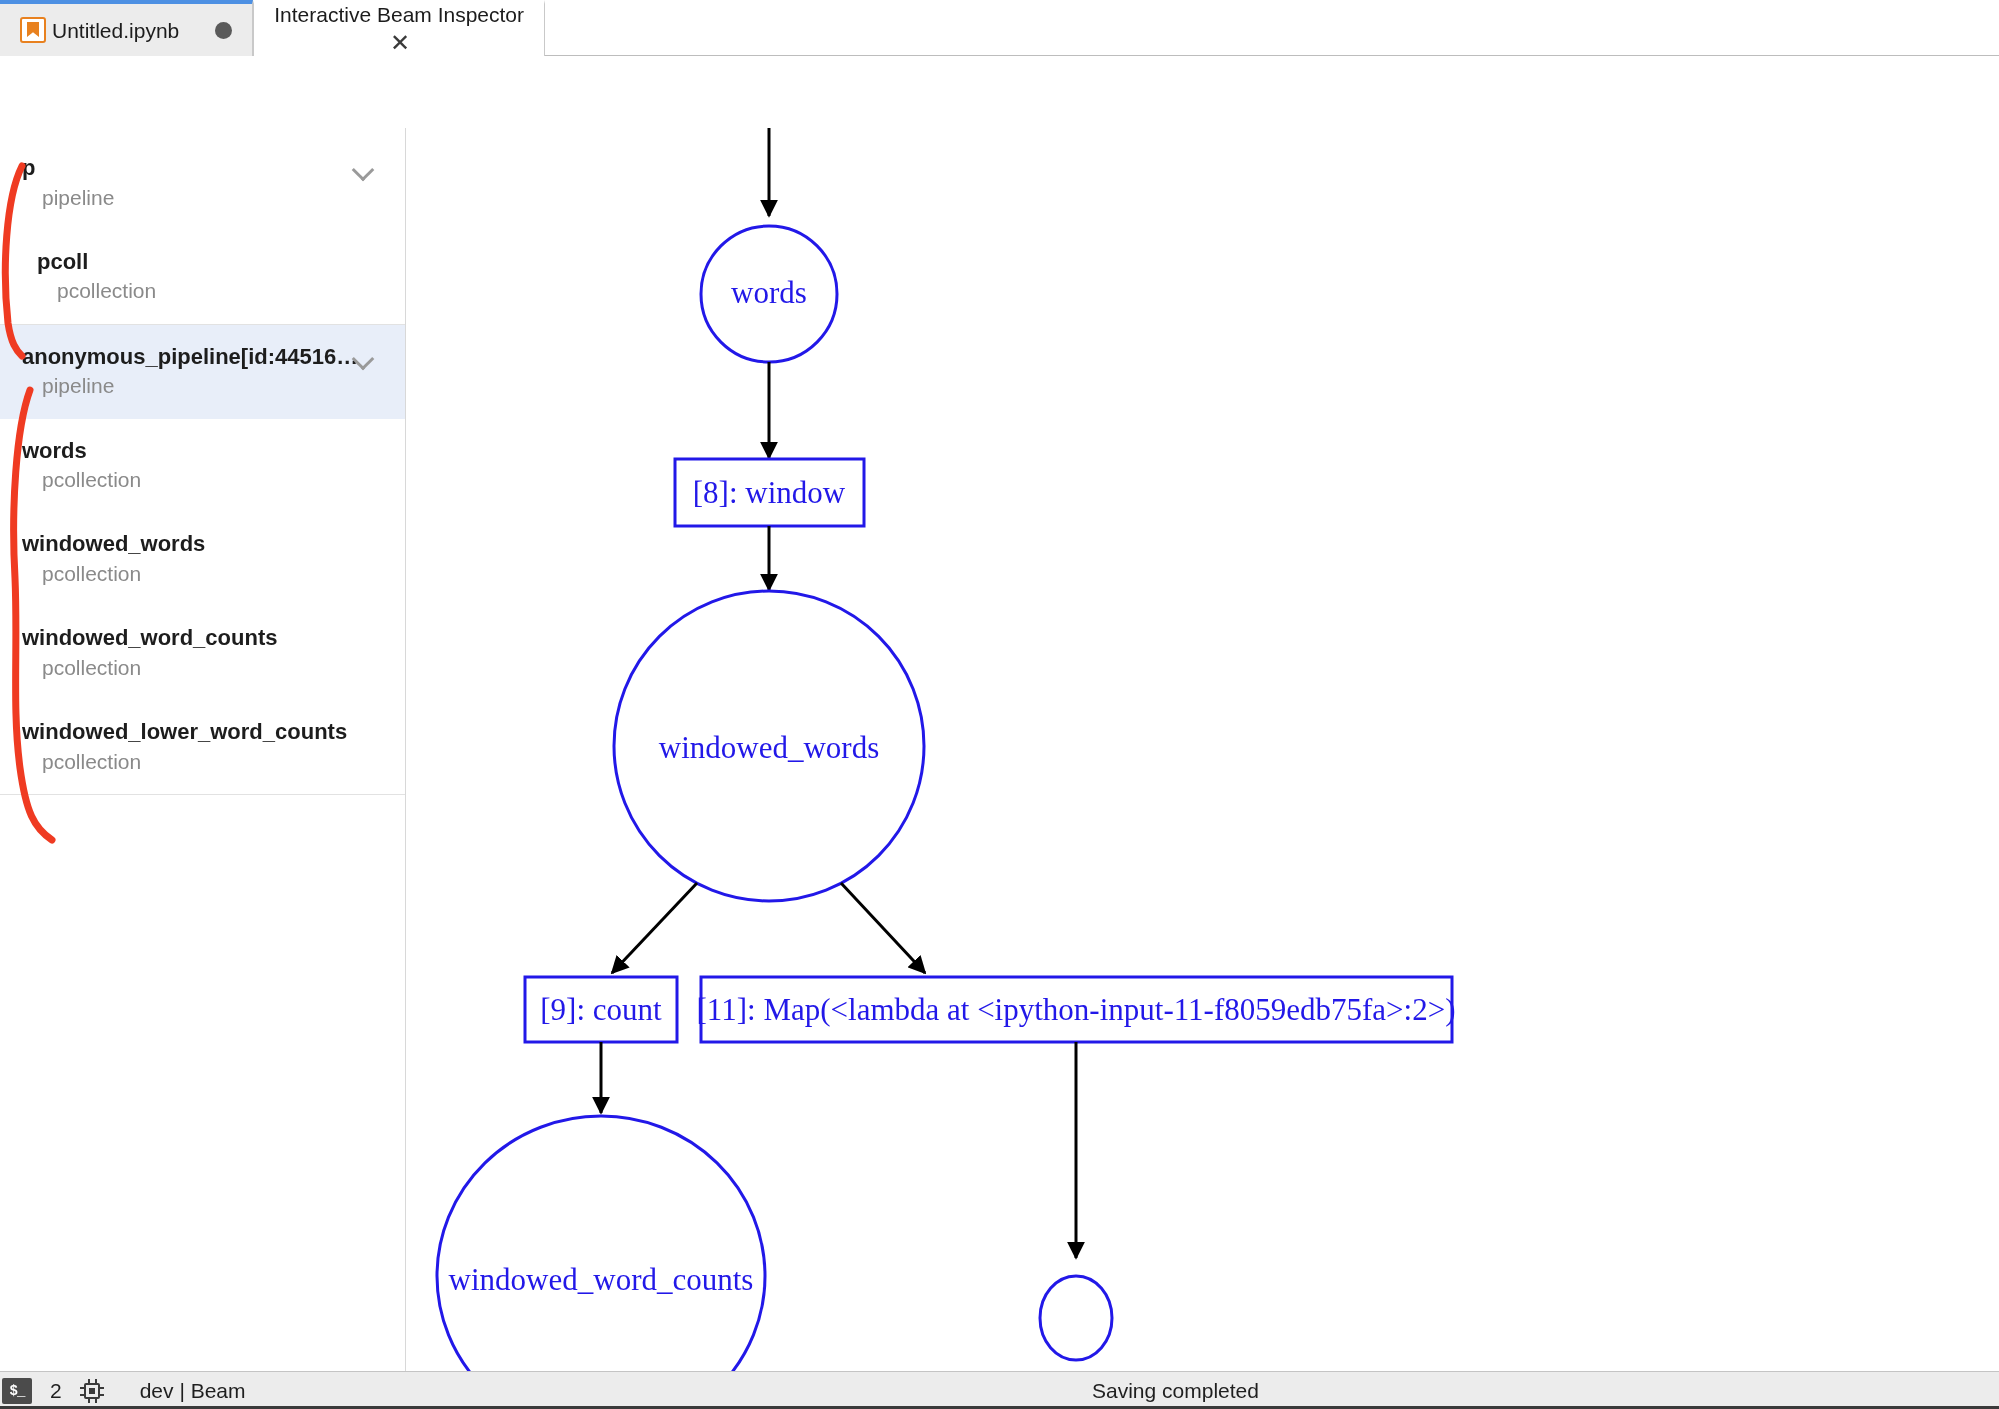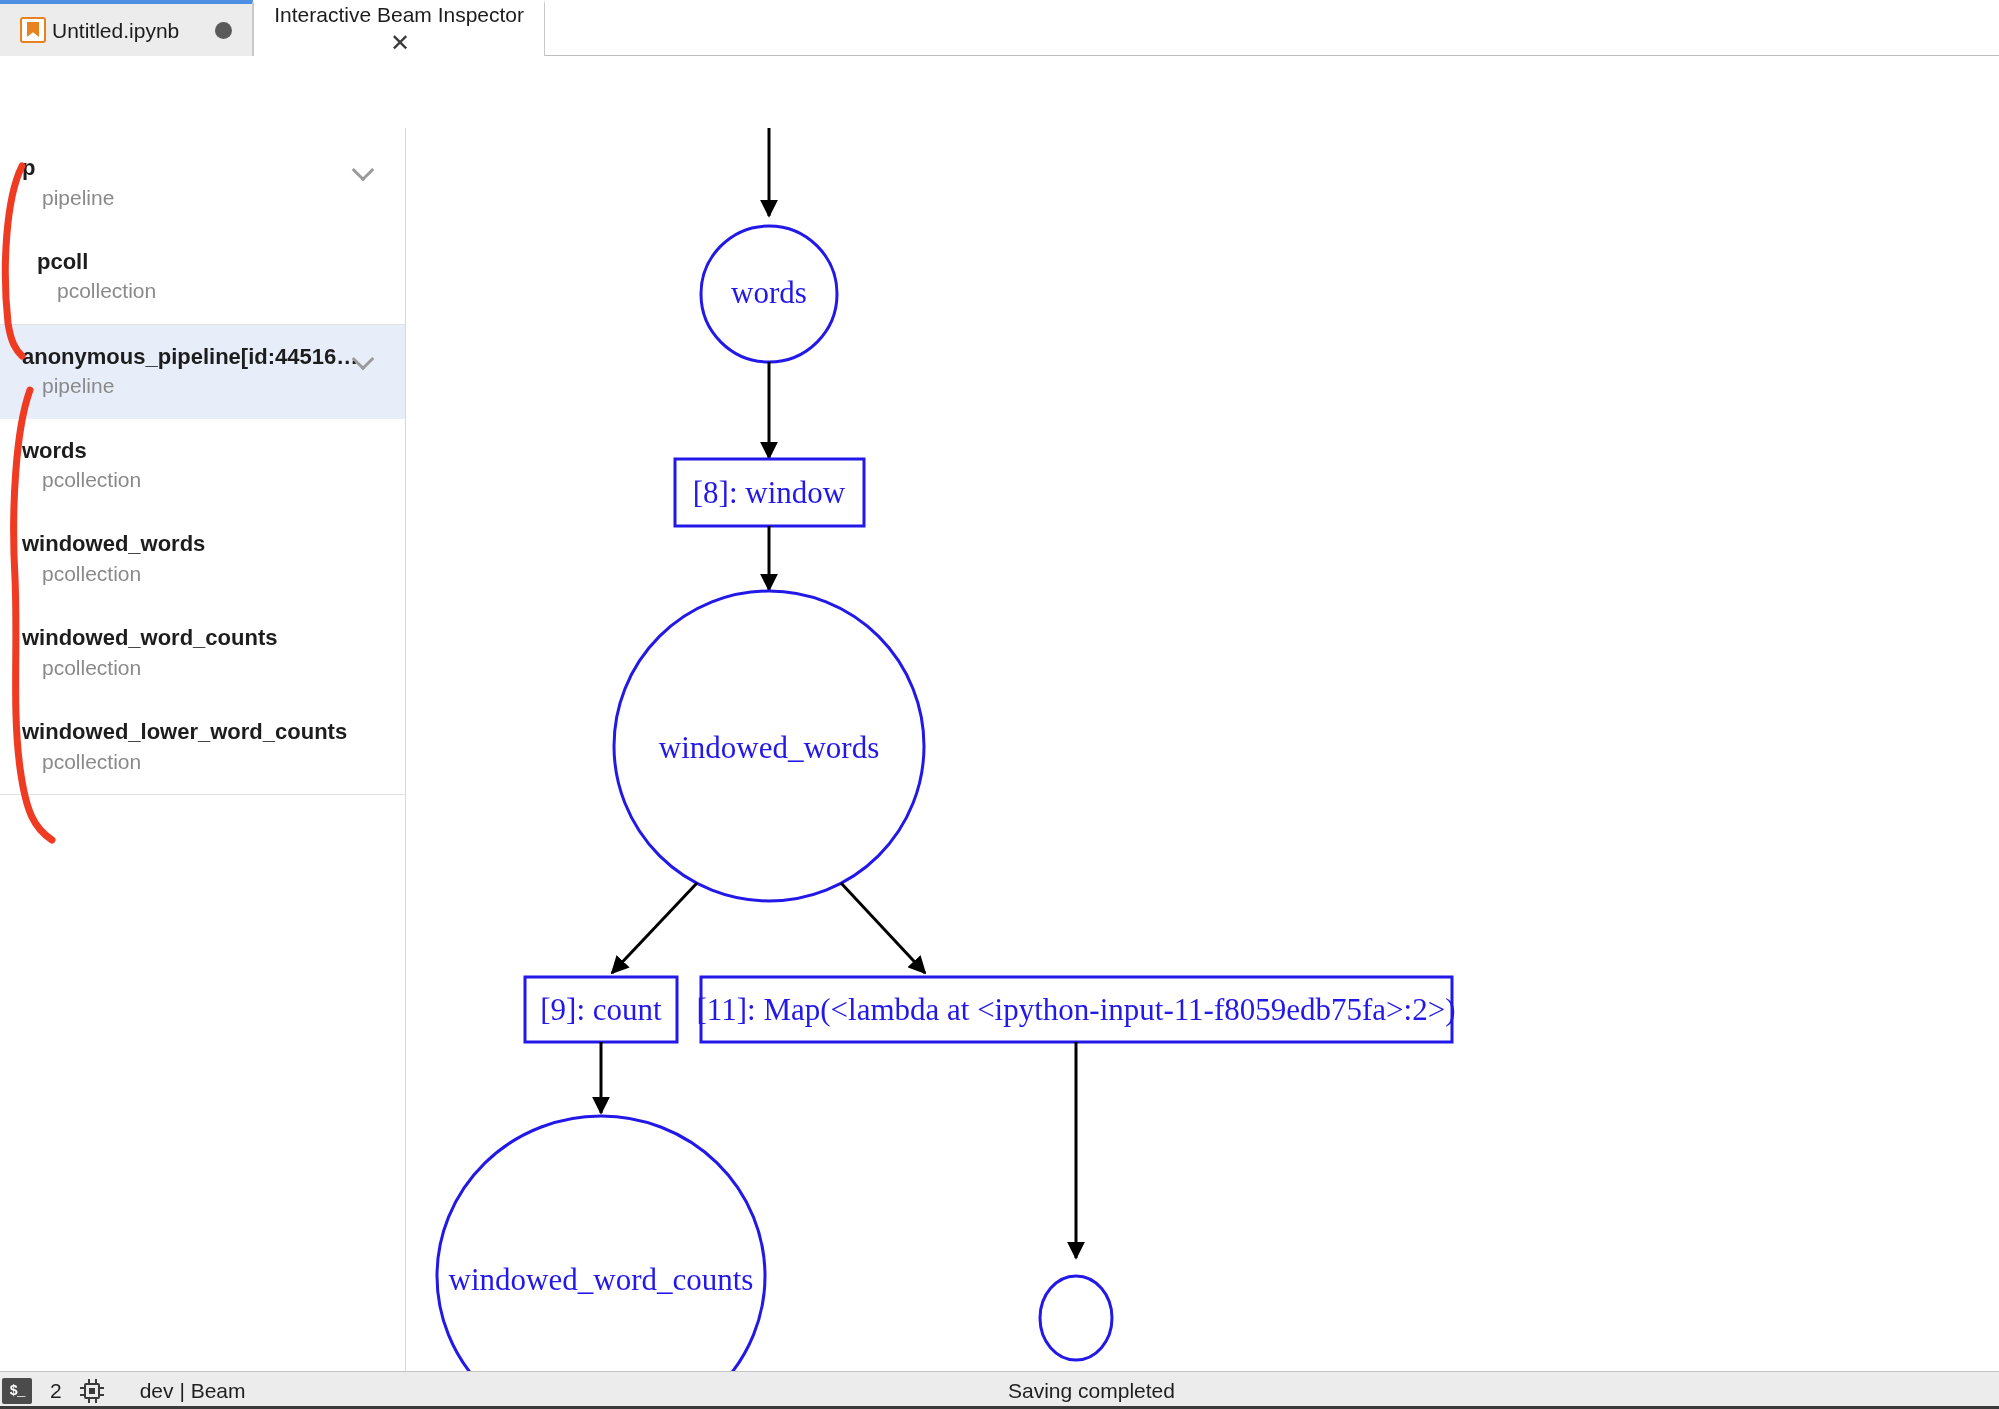--- a/index.html
+++ b/index.html
@@ -155,21 +155,21 @@
     border: 2.5px solid #3a3a3a; border-radius: 2px;
   }
   .sb-chip .chip-core {
     position: absolute; left: 9px; top: 9px; width: 6px; height: 6px;
     background: #3a3a3a;
   }
   .sb-chip i {
     position: absolute; background: #3a3a3a;
   }
   .sb-kernel { margin-left: 36px; font-size: 21px; }
-  .sb-saving { position: absolute; left: 1008px; font-size: 21px; }
+  .sb-saving { position: absolute; left: 1092px; font-size: 21px; }
   .sb-bottomline {
     position: absolute; left: 0; bottom: 0; width: 1999px; height: 3px; background: #3a3a3a;
   }
 </style>
 </head>
 <body>
 
 <div id="app">
 
   <div class="tabbar">

